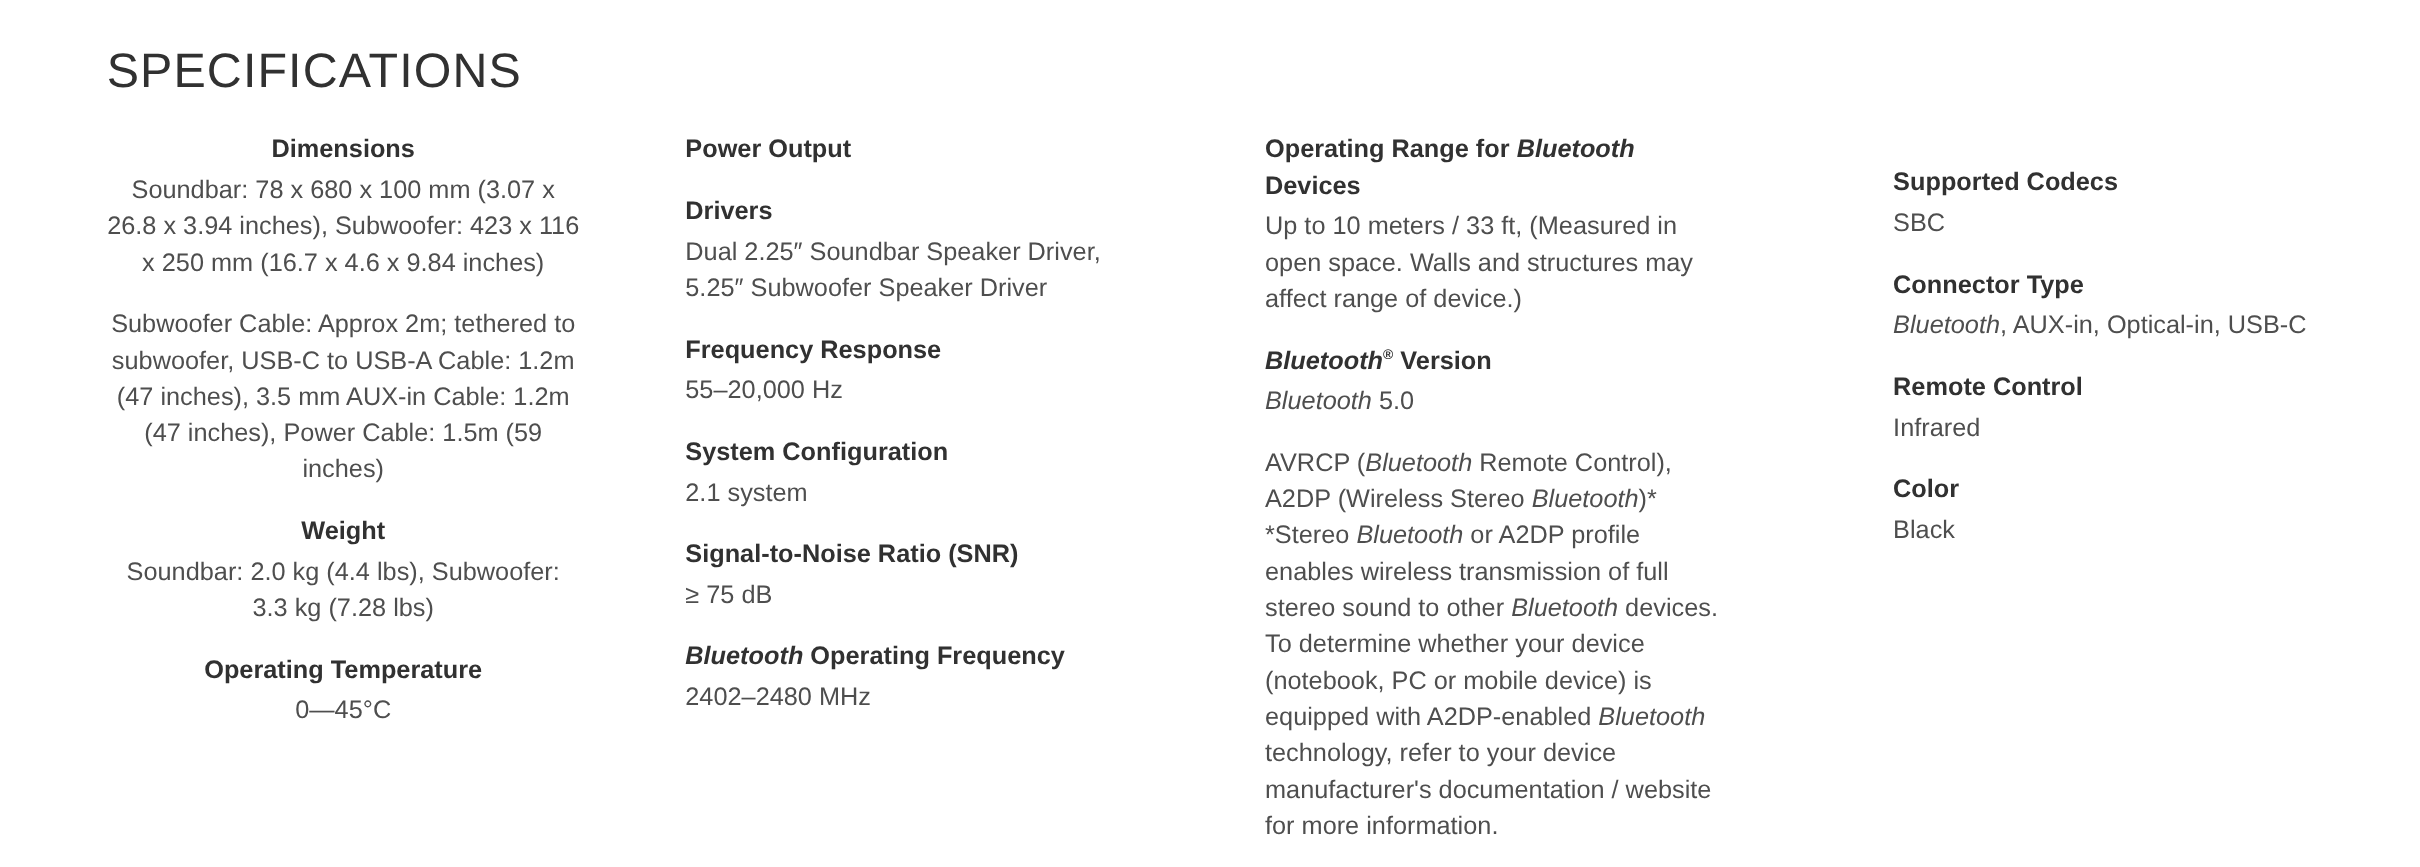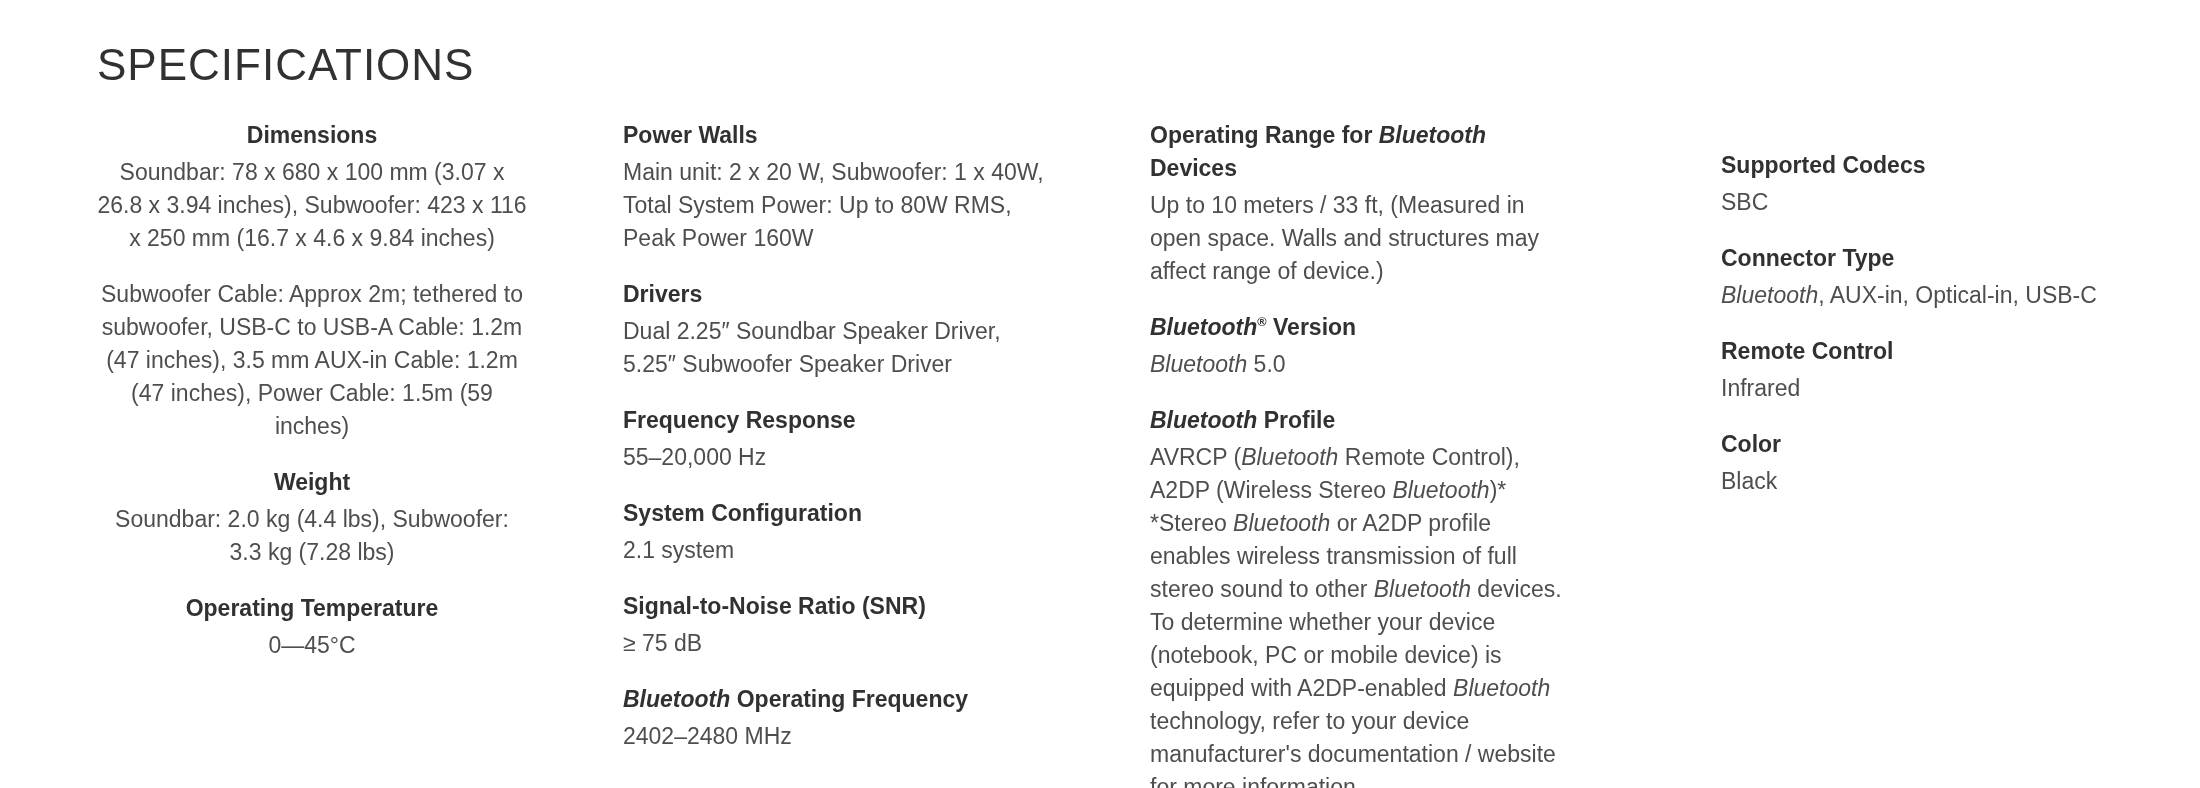--- a/index.html
+++ b/index.html
@@ -74,22 +74,21 @@
           <h3 class="spec-heading"><span>Weight</span></h3>
           <p class="spec-text"><span>Soundbar: 2.0 kg (4.4 lbs), Subwoofer: 3.3 kg (7.28 lbs)</span></p>
         </section>
         <section class="spec-section">
           <h3 class="spec-heading"><span>Operating Temperature</span></h3>
           <p class="spec-text"><span>0—45°C</span></p>
         </section>
       </div>
       <div class="col">
         <section class="spec-section">
-          <h3 class="spec-heading"><span>Power Walls</span></h3>
-          <p class="spec-text"><span>Main unit: 2 x 20 W, Subwoofer: 1 x 40W, Total System Power: Up to 80W RMS, Peak Power 160W</span></p>
+          <h3 class="spec-heading"><span>Power Output</span></h3>
         </section>
         <section class="spec-section">
           <h3 class="spec-heading"><span>Drivers</span></h3>
           <p class="spec-text"><span>Dual 2.25″ Soundbar Speaker Driver, 5.25″ Subwoofer Speaker Driver</span></p>
         </section>
         <section class="spec-section">
           <h3 class="spec-heading"><span>Frequency Response</span></h3>
           <p class="spec-text"><span>55–20,000 Hz</span></p>
         </section>
         <section class="spec-section">
@@ -108,21 +107,20 @@
       <div class="col">
         <section class="spec-section">
           <h3 class="spec-heading"><span>Operating Range for </span><em>Bluetooth</em><span> Devices</span></h3>
           <p class="spec-text"><span>Up to 10 meters / 33 ft, (Measured in open space. Walls and structures may affect range of device.)</span></p>
         </section>
         <section class="spec-section">
           <h3 class="spec-heading"><em>Bluetooth</em><sup>®</sup><span> Version</span></h3>
           <p class="spec-text"><em>Bluetooth</em><span> 5.0</span></p>
         </section>
         <section class="spec-section">
-          <h3 class="spec-heading"><em>Bluetooth</em><span> Profile</span></h3>
           <p class="spec-text"><span>AVRCP (</span><em>Bluetooth</em><span> Remote Control), A2DP (Wireless Stereo </span><em>Bluetooth</em><span>)*</span></p>
           <p class="spec-text"><span>*Stereo </span><em>Bluetooth</em><span> or A2DP profile enables wireless transmission of full stereo sound to other </span><em>Bluetooth</em><span> devices. To determine whether your device (notebook, PC or mobile device) is equipped with A2DP-enabled </span><em>Bluetooth</em><span> technology, refer to your device manufacturer's documentation / website for more information.</span></p>
         </section>
       </div>
       <div class="col">
         <section class="spec-section">
           <h3 class="spec-heading"><span>Supported Codecs</span></h3>
           <p class="spec-text"><span>SBC</span></p>
         </section>
         <section class="spec-section">

